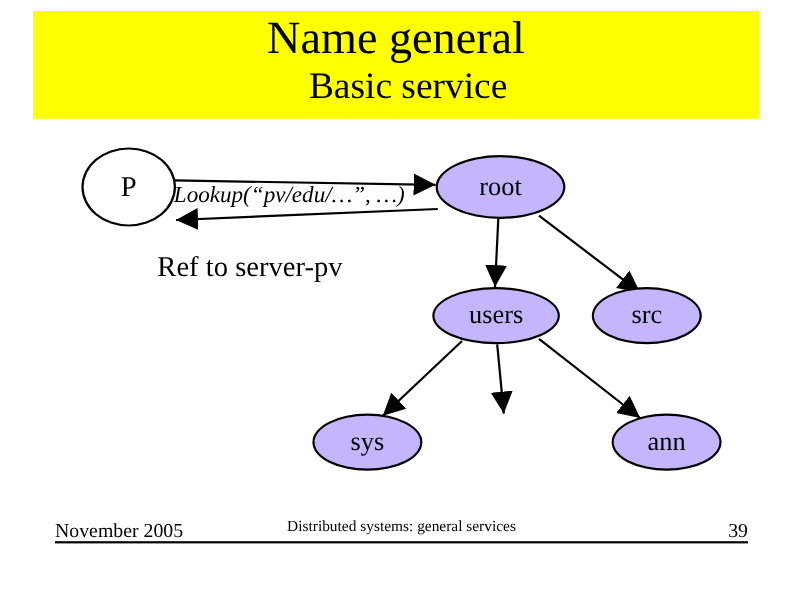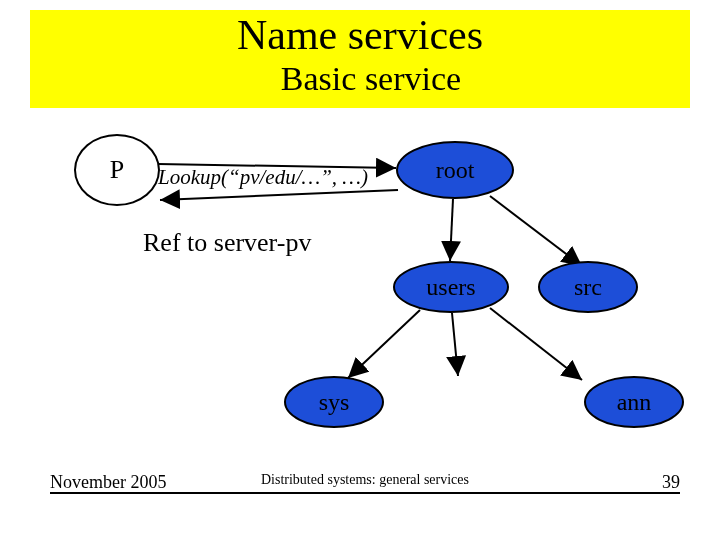--- a/index.html
+++ b/index.html
@@ -2,43 +2,43 @@
 <html><head>
 <meta charset="utf-8">
 <style>
   * { margin: 0; padding: 0; box-sizing: border-box; }
   html, body { width: 720px; height: 540px; font-family: "Times New Roman", Times, serif; background: #fff; color: #000; }
   .slide { position: relative; width: 720px; height: 540px; }
   .title-band { position: absolute; left: 30px; top: 10px; width: 660px; height: 98px; background: #ffff00; text-align: center; }
   .title-main { font-size: 42px; line-height: 1.0; margin-top: 4px; }
   .title-sub { font-size: 34px; line-height: 1.0; margin-top: 6px; margin-left: 22px; }
   .node { position: absolute; border-radius: 50%; border: 2px solid #000; display: flex; align-items: center; justify-content: center; font-size: 24px; }
-  .teal { background: #1d4ed8; color: #000; }
+  .teal { background: #c4b5fd; color: #000; }
   .node-p { left: 74px; top: 134px; width: 86px; height: 72px; background: #fff; font-size: 26px; }
   .node-root { left: 396px; top: 141px; width: 118px; height: 58px; }
   .node-users { left: 393px; top: 261px; width: 116px; height: 52px; }
   .node-src { left: 538px; top: 261px; width: 100px; height: 52px; }
   .node-sys { left: 284px; top: 376px; width: 100px; height: 52px; }
   .node-pv { left: 410px; top: 376px; width: 100px; height: 52px; }
-  .node-ann { left: 584px; top: 376px; width: 100px; height: 52px; }
+  .node-ann { left: 556px; top: 376px; width: 100px; height: 52px; }
   .lbl { position: absolute; font-size: 20px; }
   .lookup-lbl { left: 158px; top: 165px; font-style: italic; font-size: 21px; }
   .ref-lbl { left: 143px; top: 228px; font-size: 26px; }
   .footer { position: absolute; left: 50px; right: 40px; top: 492px; border-top: 2px solid #000; }
   .footer-row { position: absolute; left: 50px; top: 472px; width: 630px; display: flex; justify-content: space-between; font-size: 18px; }
   .footer-center { position: absolute; left: 0; right: 0; text-align: center; font-size: 14px; top: 0; }
   svg.arrows { position: absolute; left: 0; top: 0; width: 720px; height: 540px; pointer-events: none; }
 </style>
 </head>
 <body>
 
 <div class="slide">
 
   <div class="title-band">
-    <div class="title-main">Name services</div>
+    <div class="title-main">Name general</div>
     <div class="title-sub">Basic service</div>
   </div>
 
   <svg class="arrows">
     <defs>
       <marker id="ah" markerWidth="12" markerHeight="12" refX="10" refY="5" orient="auto">
         <path d="M0,0 L10,5 L0,10 Z" fill="#000"></path>
       </marker>
     </defs>
 

